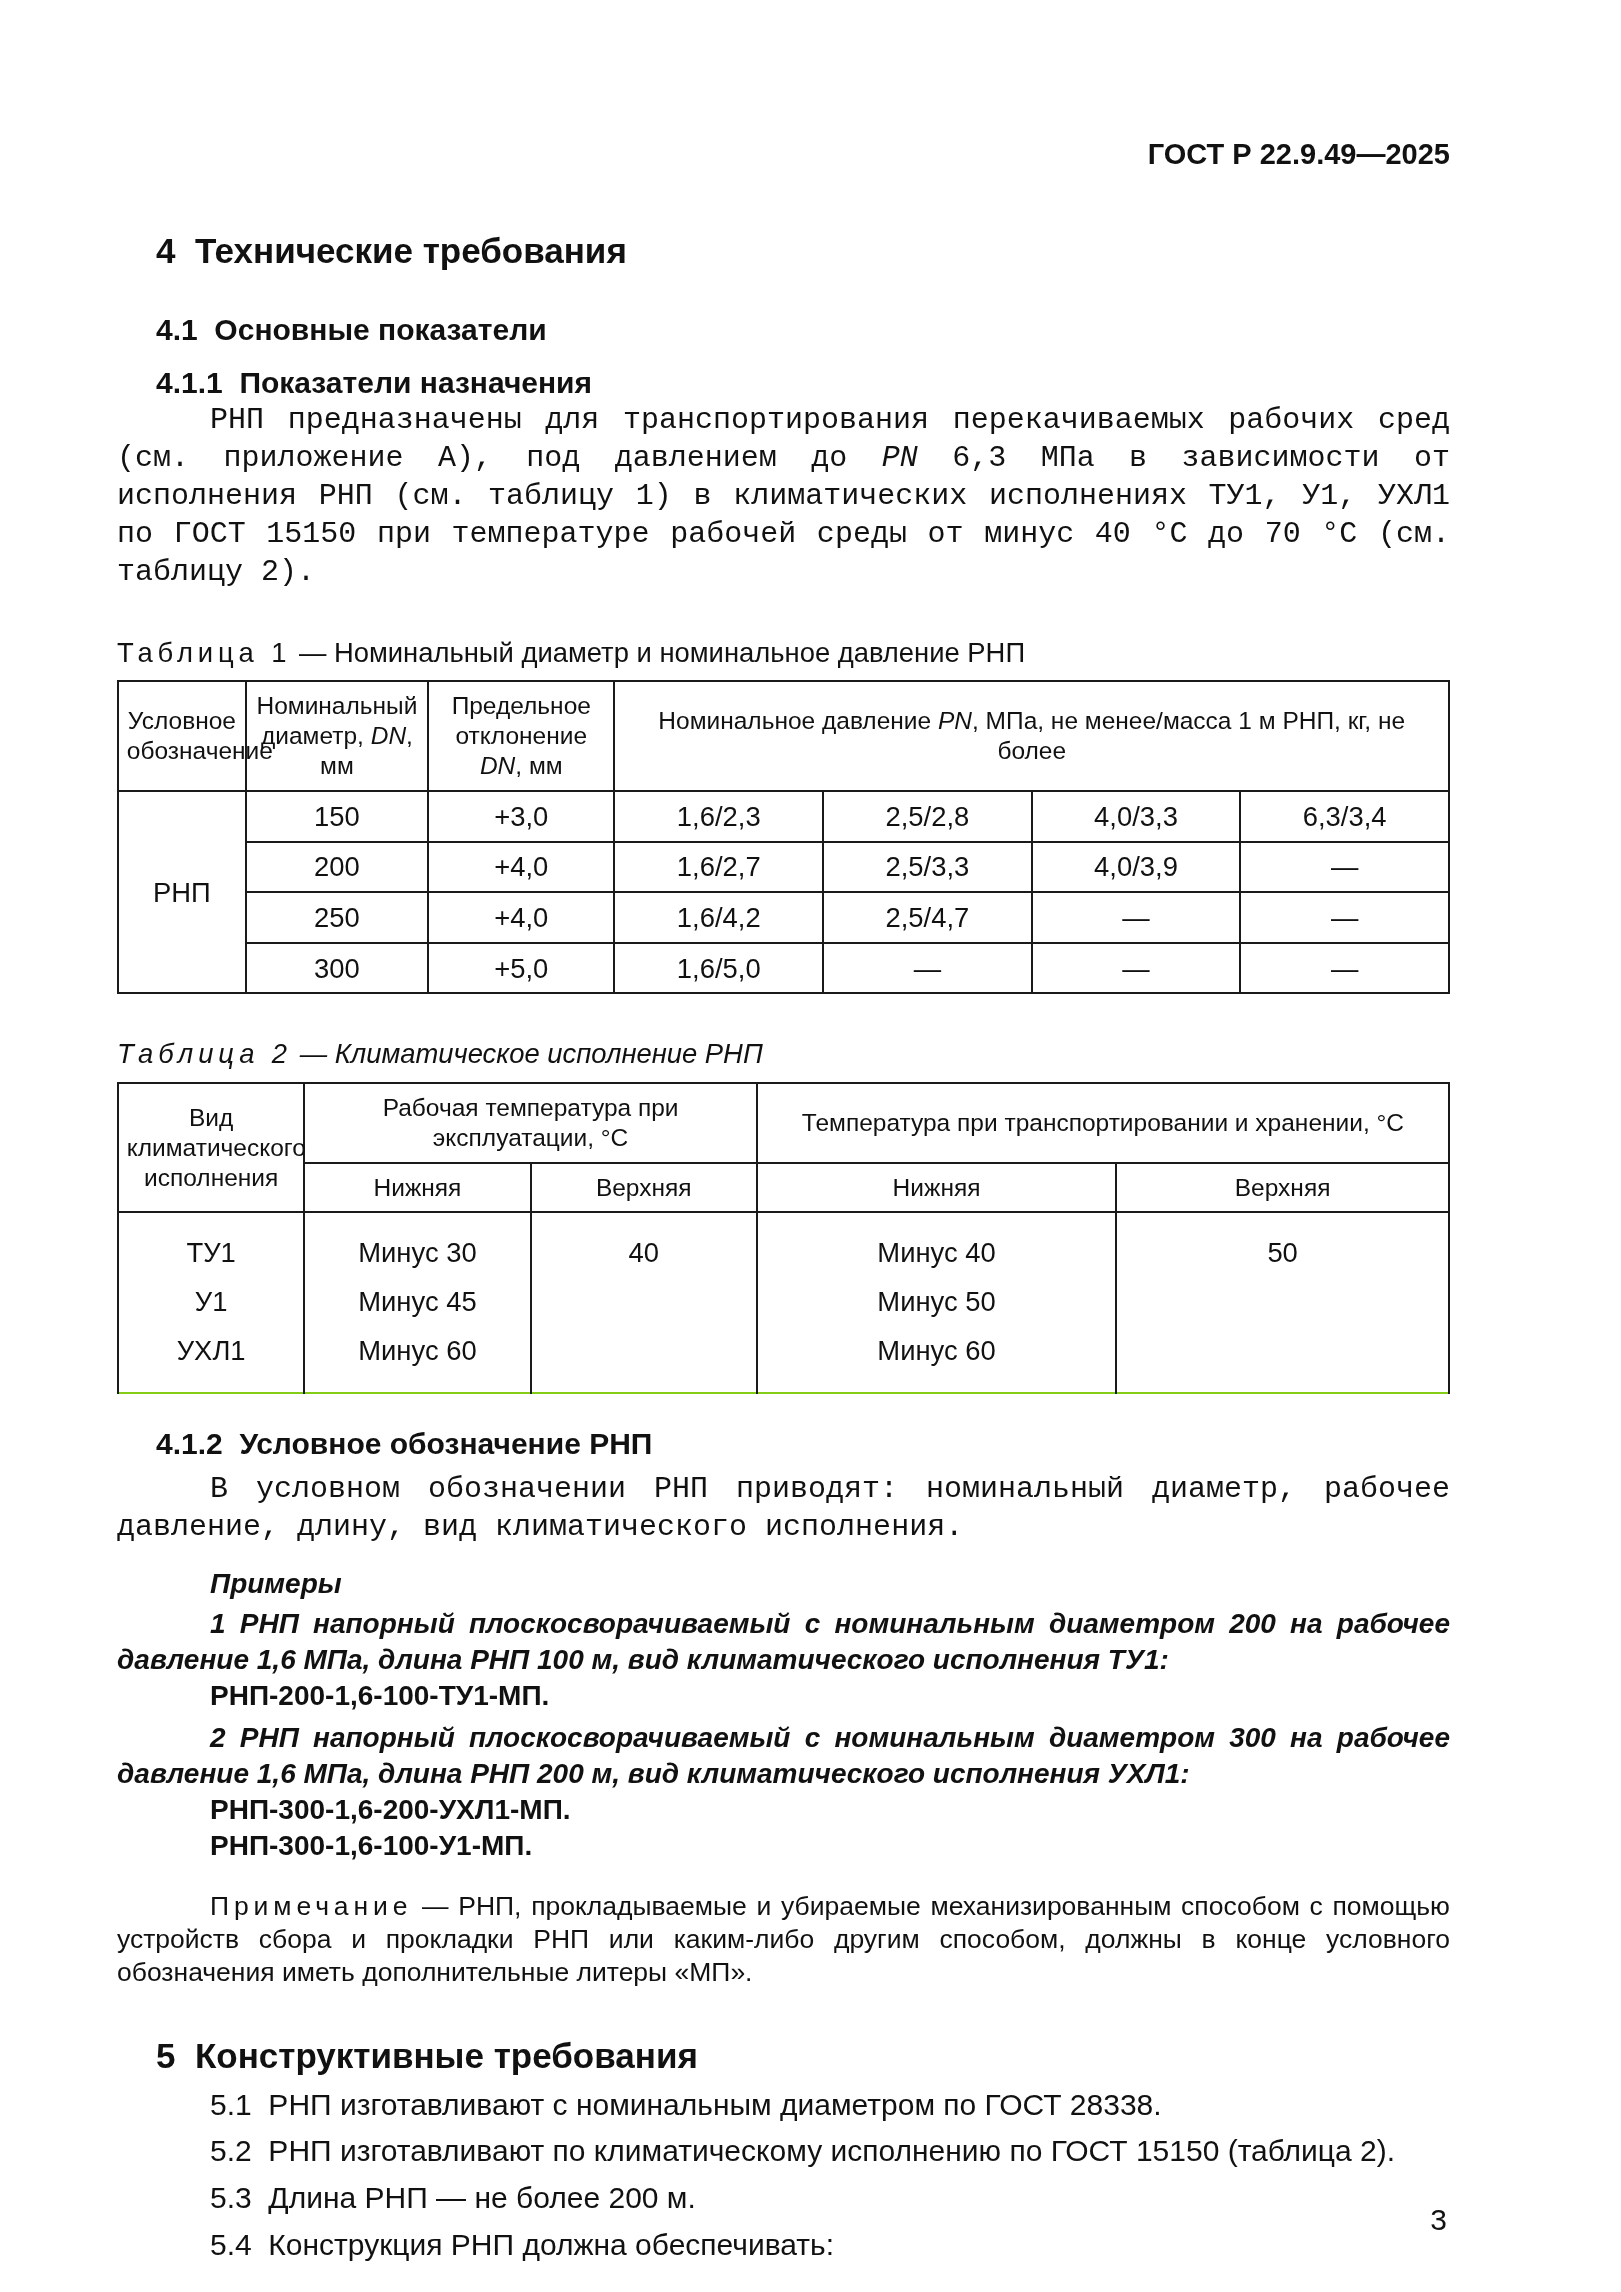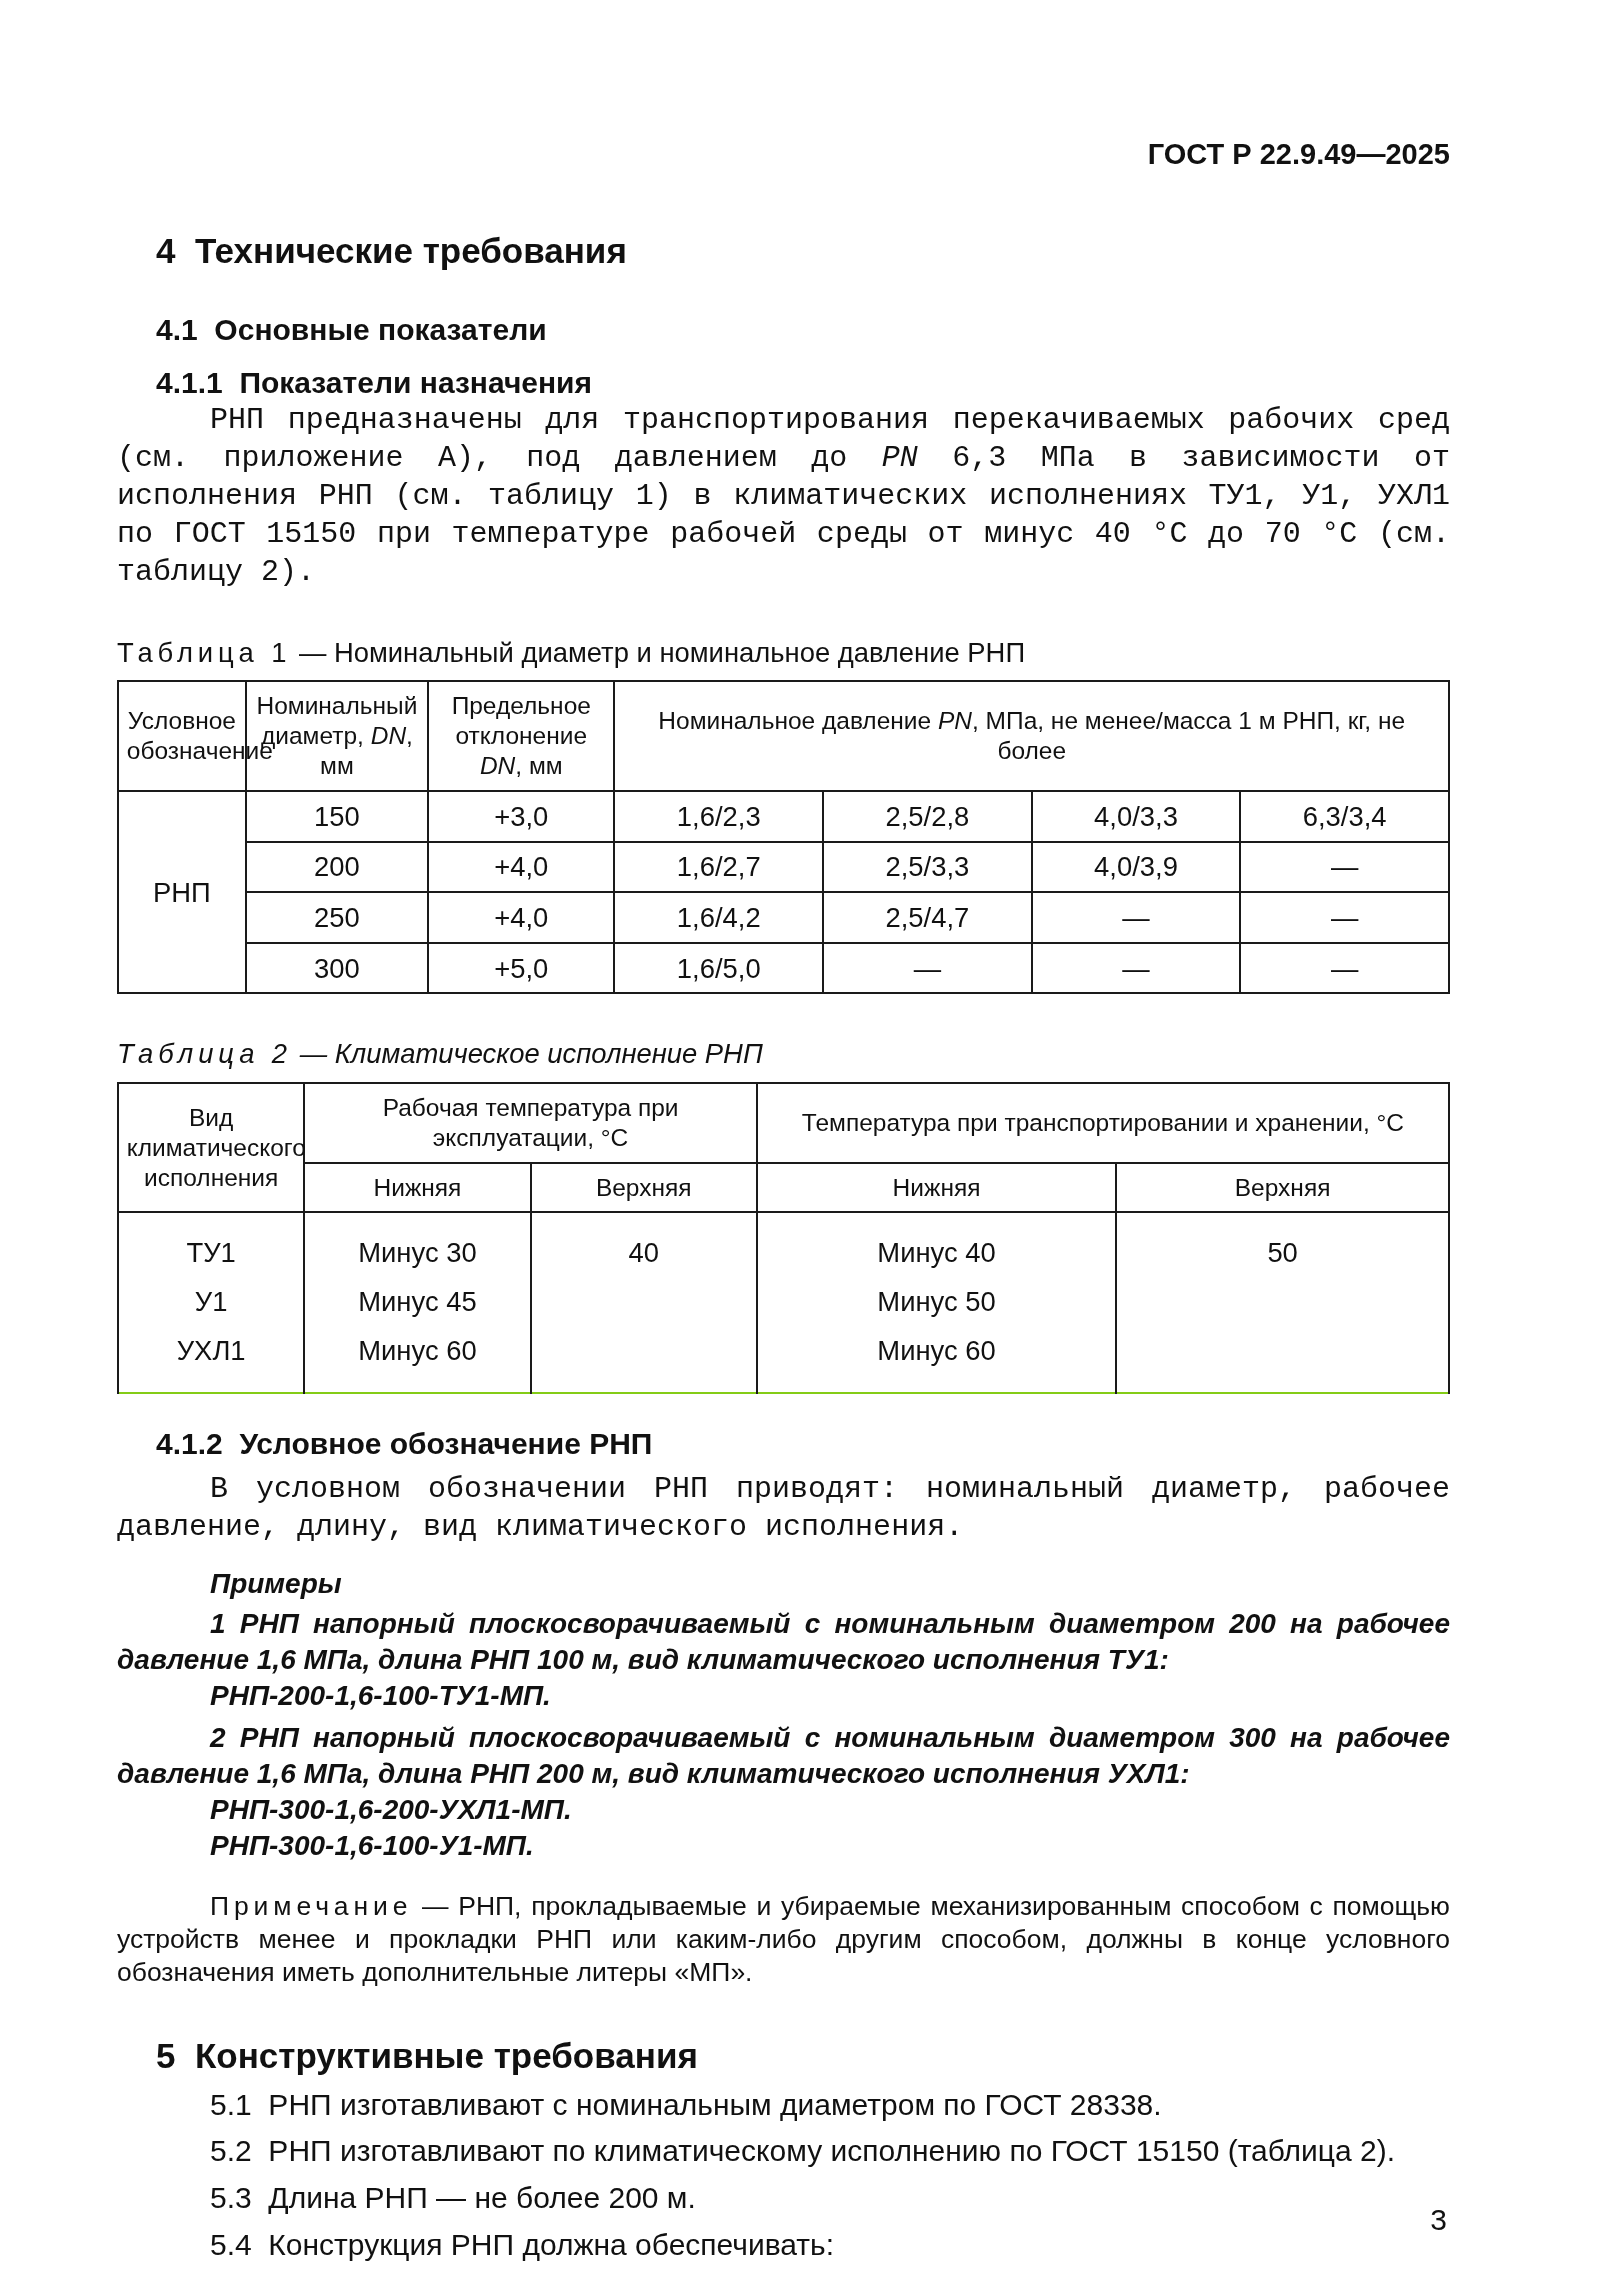--- a/index.html
+++ b/index.html
@@ -100,21 +100,20 @@
     font-weight: bold;
     font-style: italic;
     line-height: 36px;
     text-align: justify;
     text-indent: 93px;
     margin-top: 5.9px;
   }
   .example-code {
     font-size: 28px;
     font-weight: bold;
-    font-style: italic;
     line-height: 36px;
     padding-left: 93px;
   }
   .note-p {
     font-size: 26.5px;
     line-height: 33px;
     text-align: justify;
     text-indent: 93px;
     margin-top: 25.5px;
   }
@@ -258,21 +257,21 @@
   <div class="examples-title">Примеры</div>
 
   <p class="example-text">1 РНП напорный плоскосворачиваемый с номинальным диаметром 200 на рабочее давление 1,6 МПа, длина РНП 100 м, вид климатического исполнения ТУ1:</p>
   <p class="example-code">РНП-200-1,6-100-ТУ1-МП.</p>
 
   <p class="example-text">2 РНП напорный плоскосворачиваемый с номинальным диаметром 300 на рабочее давление 1,6 МПа, длина РНП 200 м, вид климатического исполнения УХЛ1:</p>
   <p class="example-code">РНП-300-1,6-200-УХЛ1-МП.</p>
 
   <p class="example-code">РНП-300-1,6-100-У1-МП.</p>
 
-  <p class="note-p"><span class="spaced">Примечание</span><span> — РНП, прокладываемые и убираемые механизированным способом с помощью устройств менее и прокладки РНП или каким-либо другим способом, должны в конце условного обозначения иметь дополнительные литеры «МП».</span></p>
+  <p class="note-p"><span class="spaced">Примечание</span><span> — РНП, прокладываемые и убираемые механизированным способом с помощью устройств сбора и прокладки РНП или каким-либо другим способом, должны в конце условного обозначения иметь дополнительные литеры «МП».</span></p>
 
   <div class="h-main h-5">5&nbsp; Конструктивные требования</div>
 
   <p class="sec5-p">5.1&nbsp; РНП изготавливают с номинальным диаметром по ГОСТ 28338.</p>
   <p class="sec5-p">5.2&nbsp; РНП изготавливают по климатическому исполнению по ГОСТ 15150 (таблица 2).</p>
   <p class="sec5-p">5.3&nbsp; Длина РНП — не более 200 м.</p>
   <p class="sec5-p">5.4&nbsp; Конструкция РНП должна обеспечивать:</p>
 
 </div>
 

